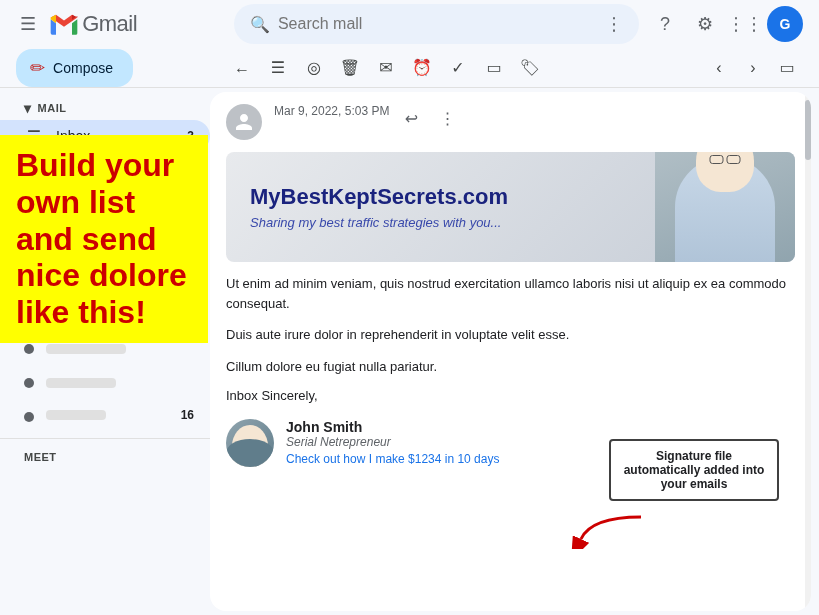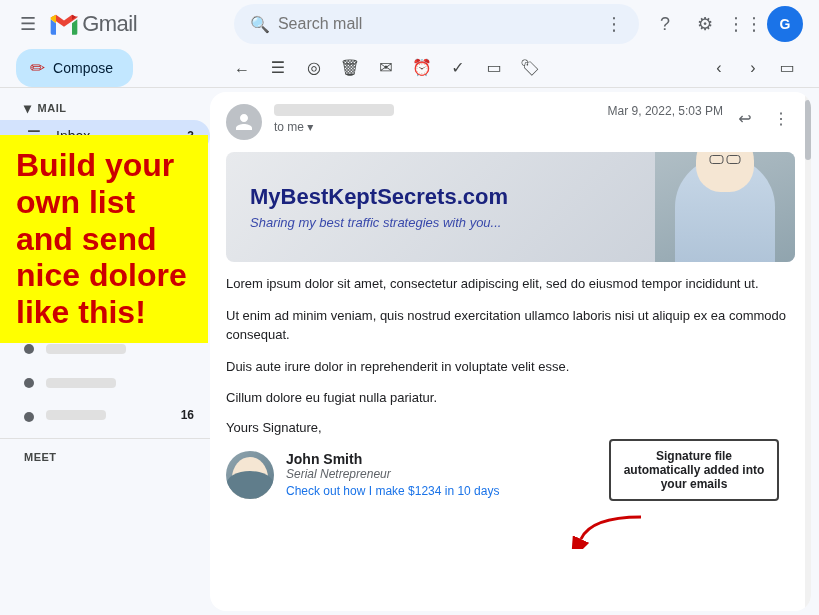--- a/index.html
+++ b/index.html
@@ -581,24 +581,20 @@
   </div>
 
   <div class="email-area" style="position:relative;">
 
     <div class="email-header">
       <div class="avatar-circle">
         <svg width="20" height="20" viewBox="0 0 24 24" fill="white">
           <path d="M12 12c2.7 0 4.8-2.1 4.8-4.8S14.7 2.4 12 2.4 7.2 4.5 7.2 7.2 9.3 12 12 12zm0 2.4c-3.2 0-9.6 1.6-9.6 4.8v2.4h19.2v-2.4c0-3.2-6.4-4.8-9.6-4.8z"></path>
         </svg>
       </div>
-      <div class="email-meta">
-        <div class="sender-name-placeholder"></div>
-        <div class="to-me">to me ▾</div>
-      </div>
       <div class="email-date-actions">
         <span class="email-date">Mar 9, 2022, 5:03 PM</span>
         <div class="email-action-icon">
             <span>↩</span>
           </div>
         <div class="email-action-icon">
             <span>⋮</span>
           </div>
       </div>
     </div>
@@ -616,27 +612,26 @@
           <div style="position:absolute; bottom:98px; left:50%; transform:translateX(-50%); display:flex; gap:3px;">
             <div style="width:14px; height:9px; border:1.5px solid #555; border-radius:3px;"></div>
             <div style="width:14px; height:9px; border:1.5px solid #555; border-radius:3px;"></div>
           </div>
 
         </div>
       </div>
     </div>
 
     <div class="email-body">
-      <p class="email-paragraph">Lorem ipsum dolor sit amet, consectetur adipiscing elit, sed do eiusmod tempor incididunt ut.</p>
       <p class="email-paragraph">Ut enim ad minim veniam, quis nostrud exercitation ullamco laboris nisi ut aliquip ex ea commodo consequat.</p>
       <p class="email-paragraph">Duis aute irure dolor in reprehenderit in voluptate velit esse.</p>
       <p class="email-paragraph">Cillum dolore eu fugiat nulla pariatur.</p>
     </div>
 
-    <p class="yours-sincerely">Yours Signature,</p>
+    <p class="yours-sincerely">Inbox Sincerely,</p>
 
     <div class="signature-area">
       <div class="sig-avatar">
         <div class="sig-avatar-inner">
           <div style="width:36px; height:42px; background:#f5e6d3; border-radius:50% 50% 0 0; position:absolute; top:6px; left:6px;"></div>
           <div style="width:48px; height:28px; background:#607d8b; border-radius:50% 50% 0 0; position:absolute; bottom:0; left:0;"></div>
         </div>
       </div>
       <div class="sig-info">
         <div class="sig-name">John Smith</div>

